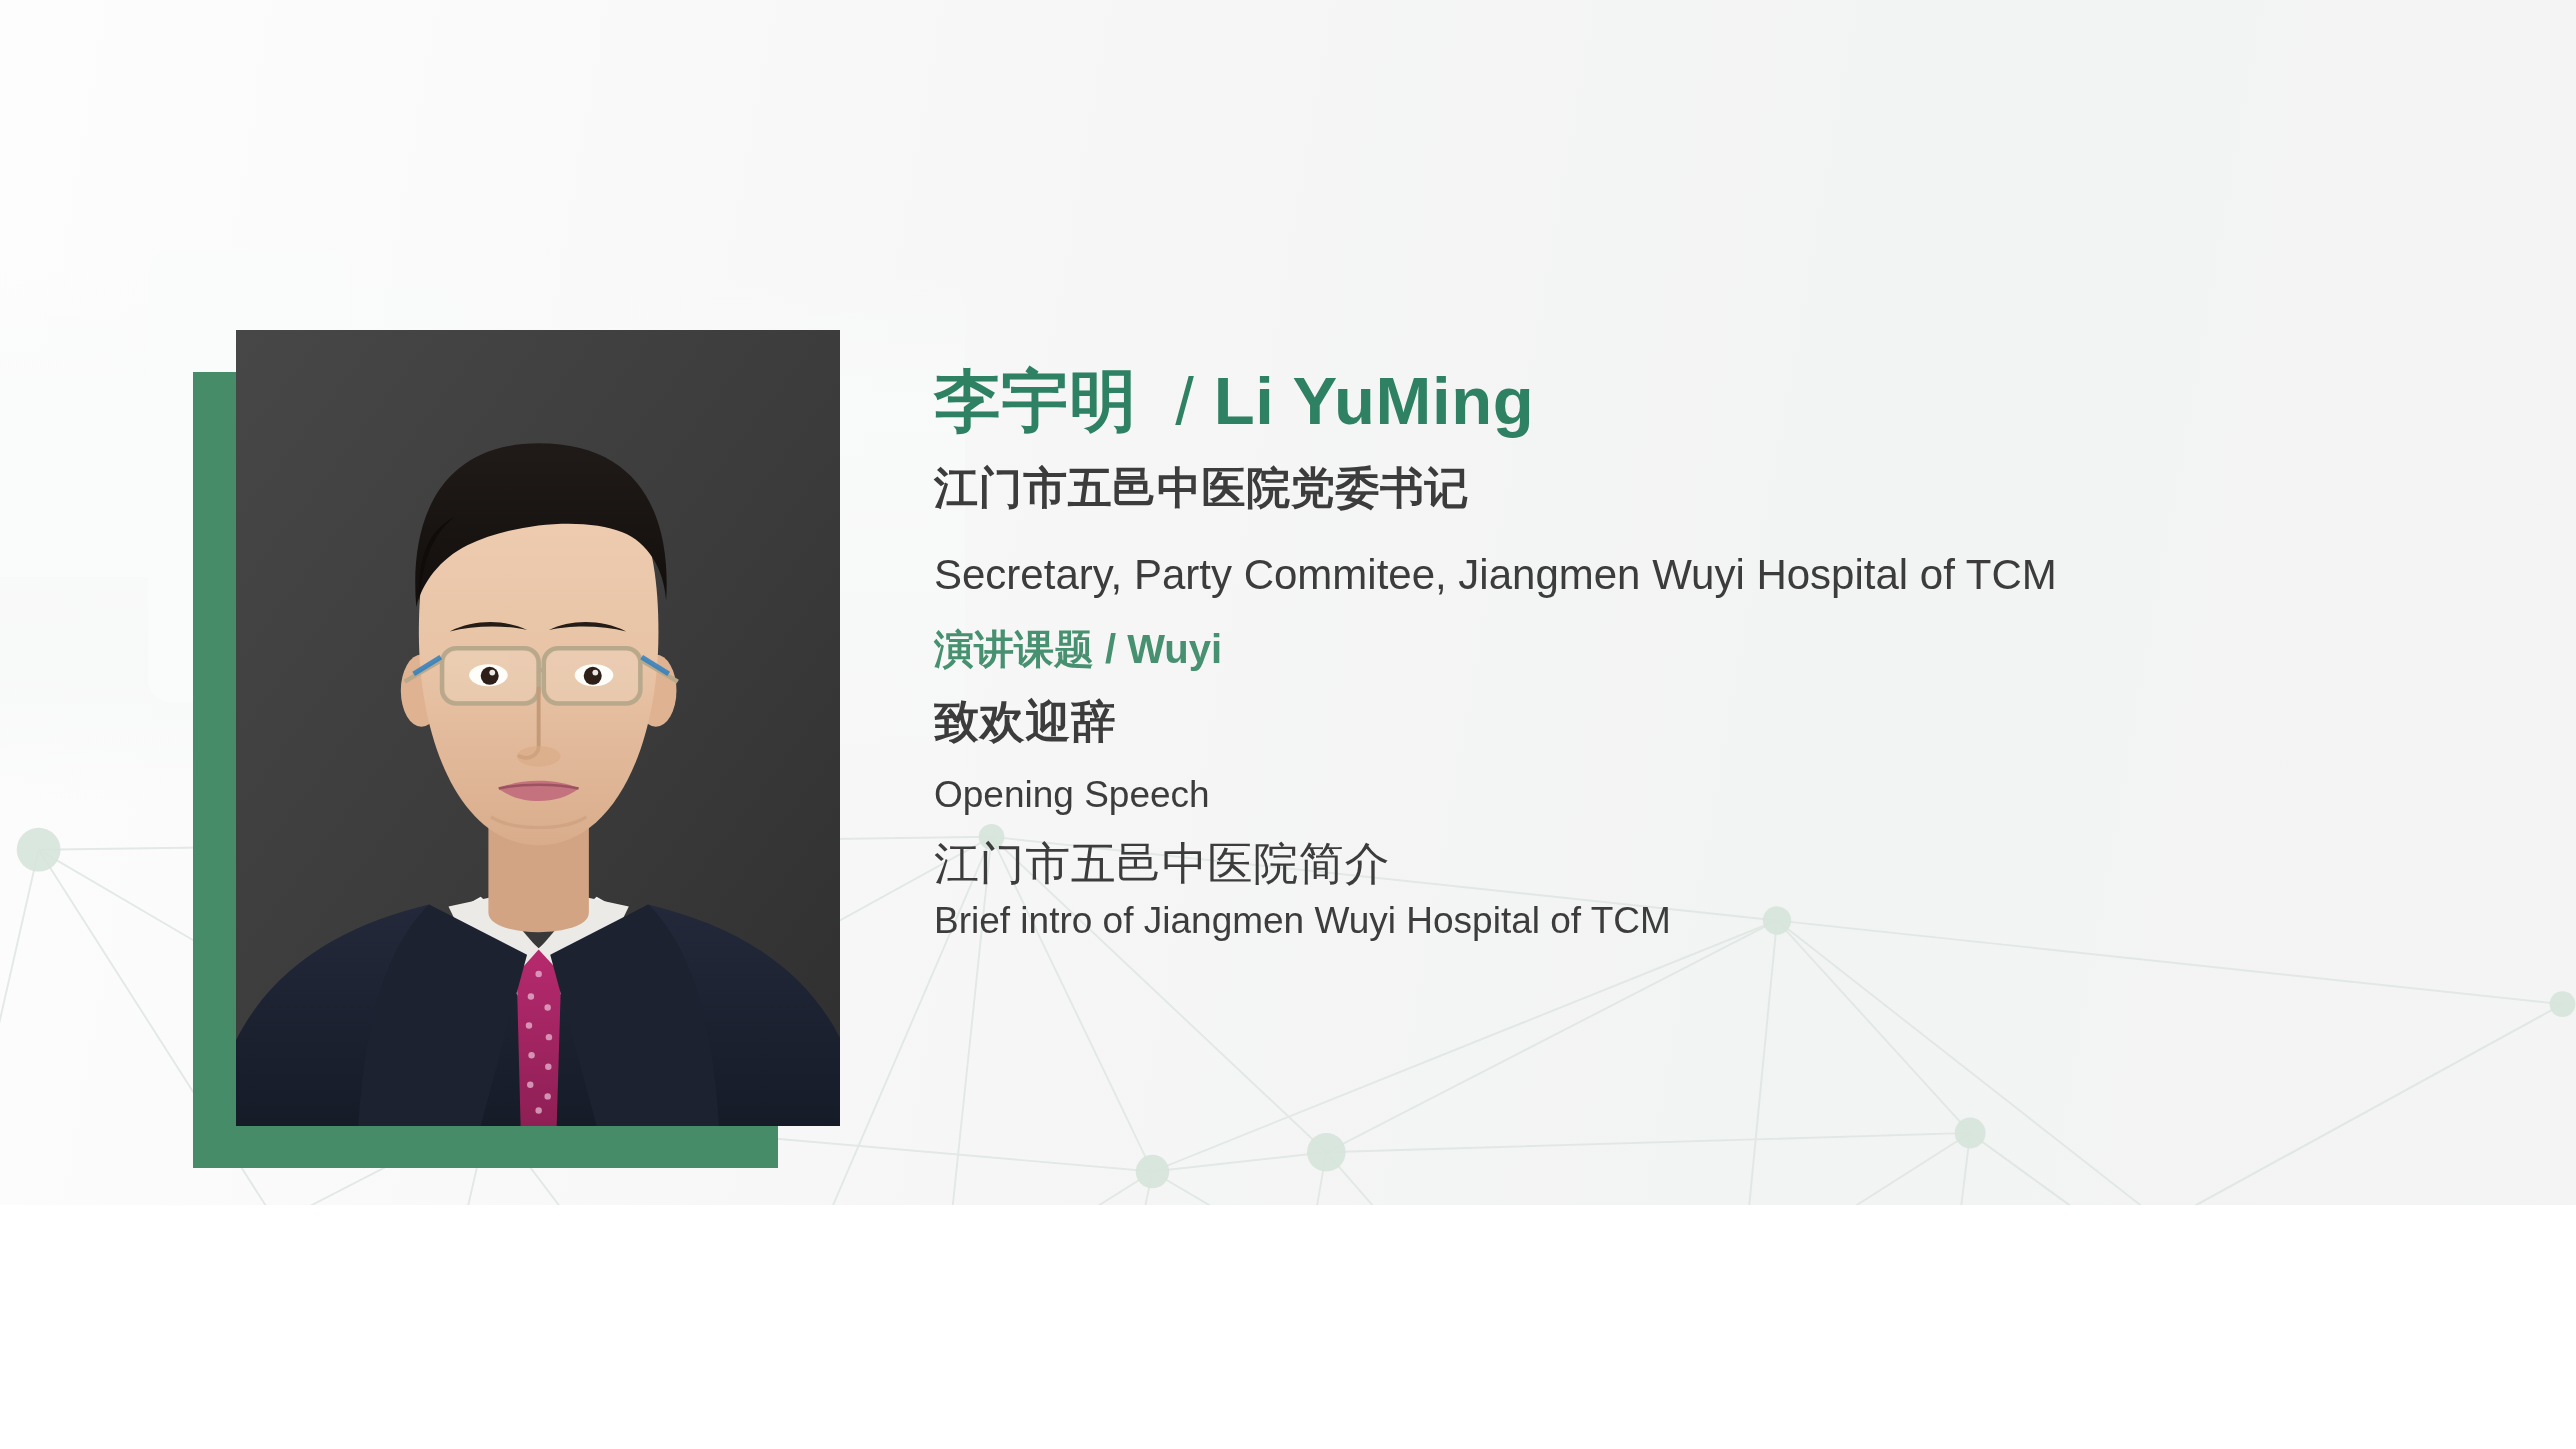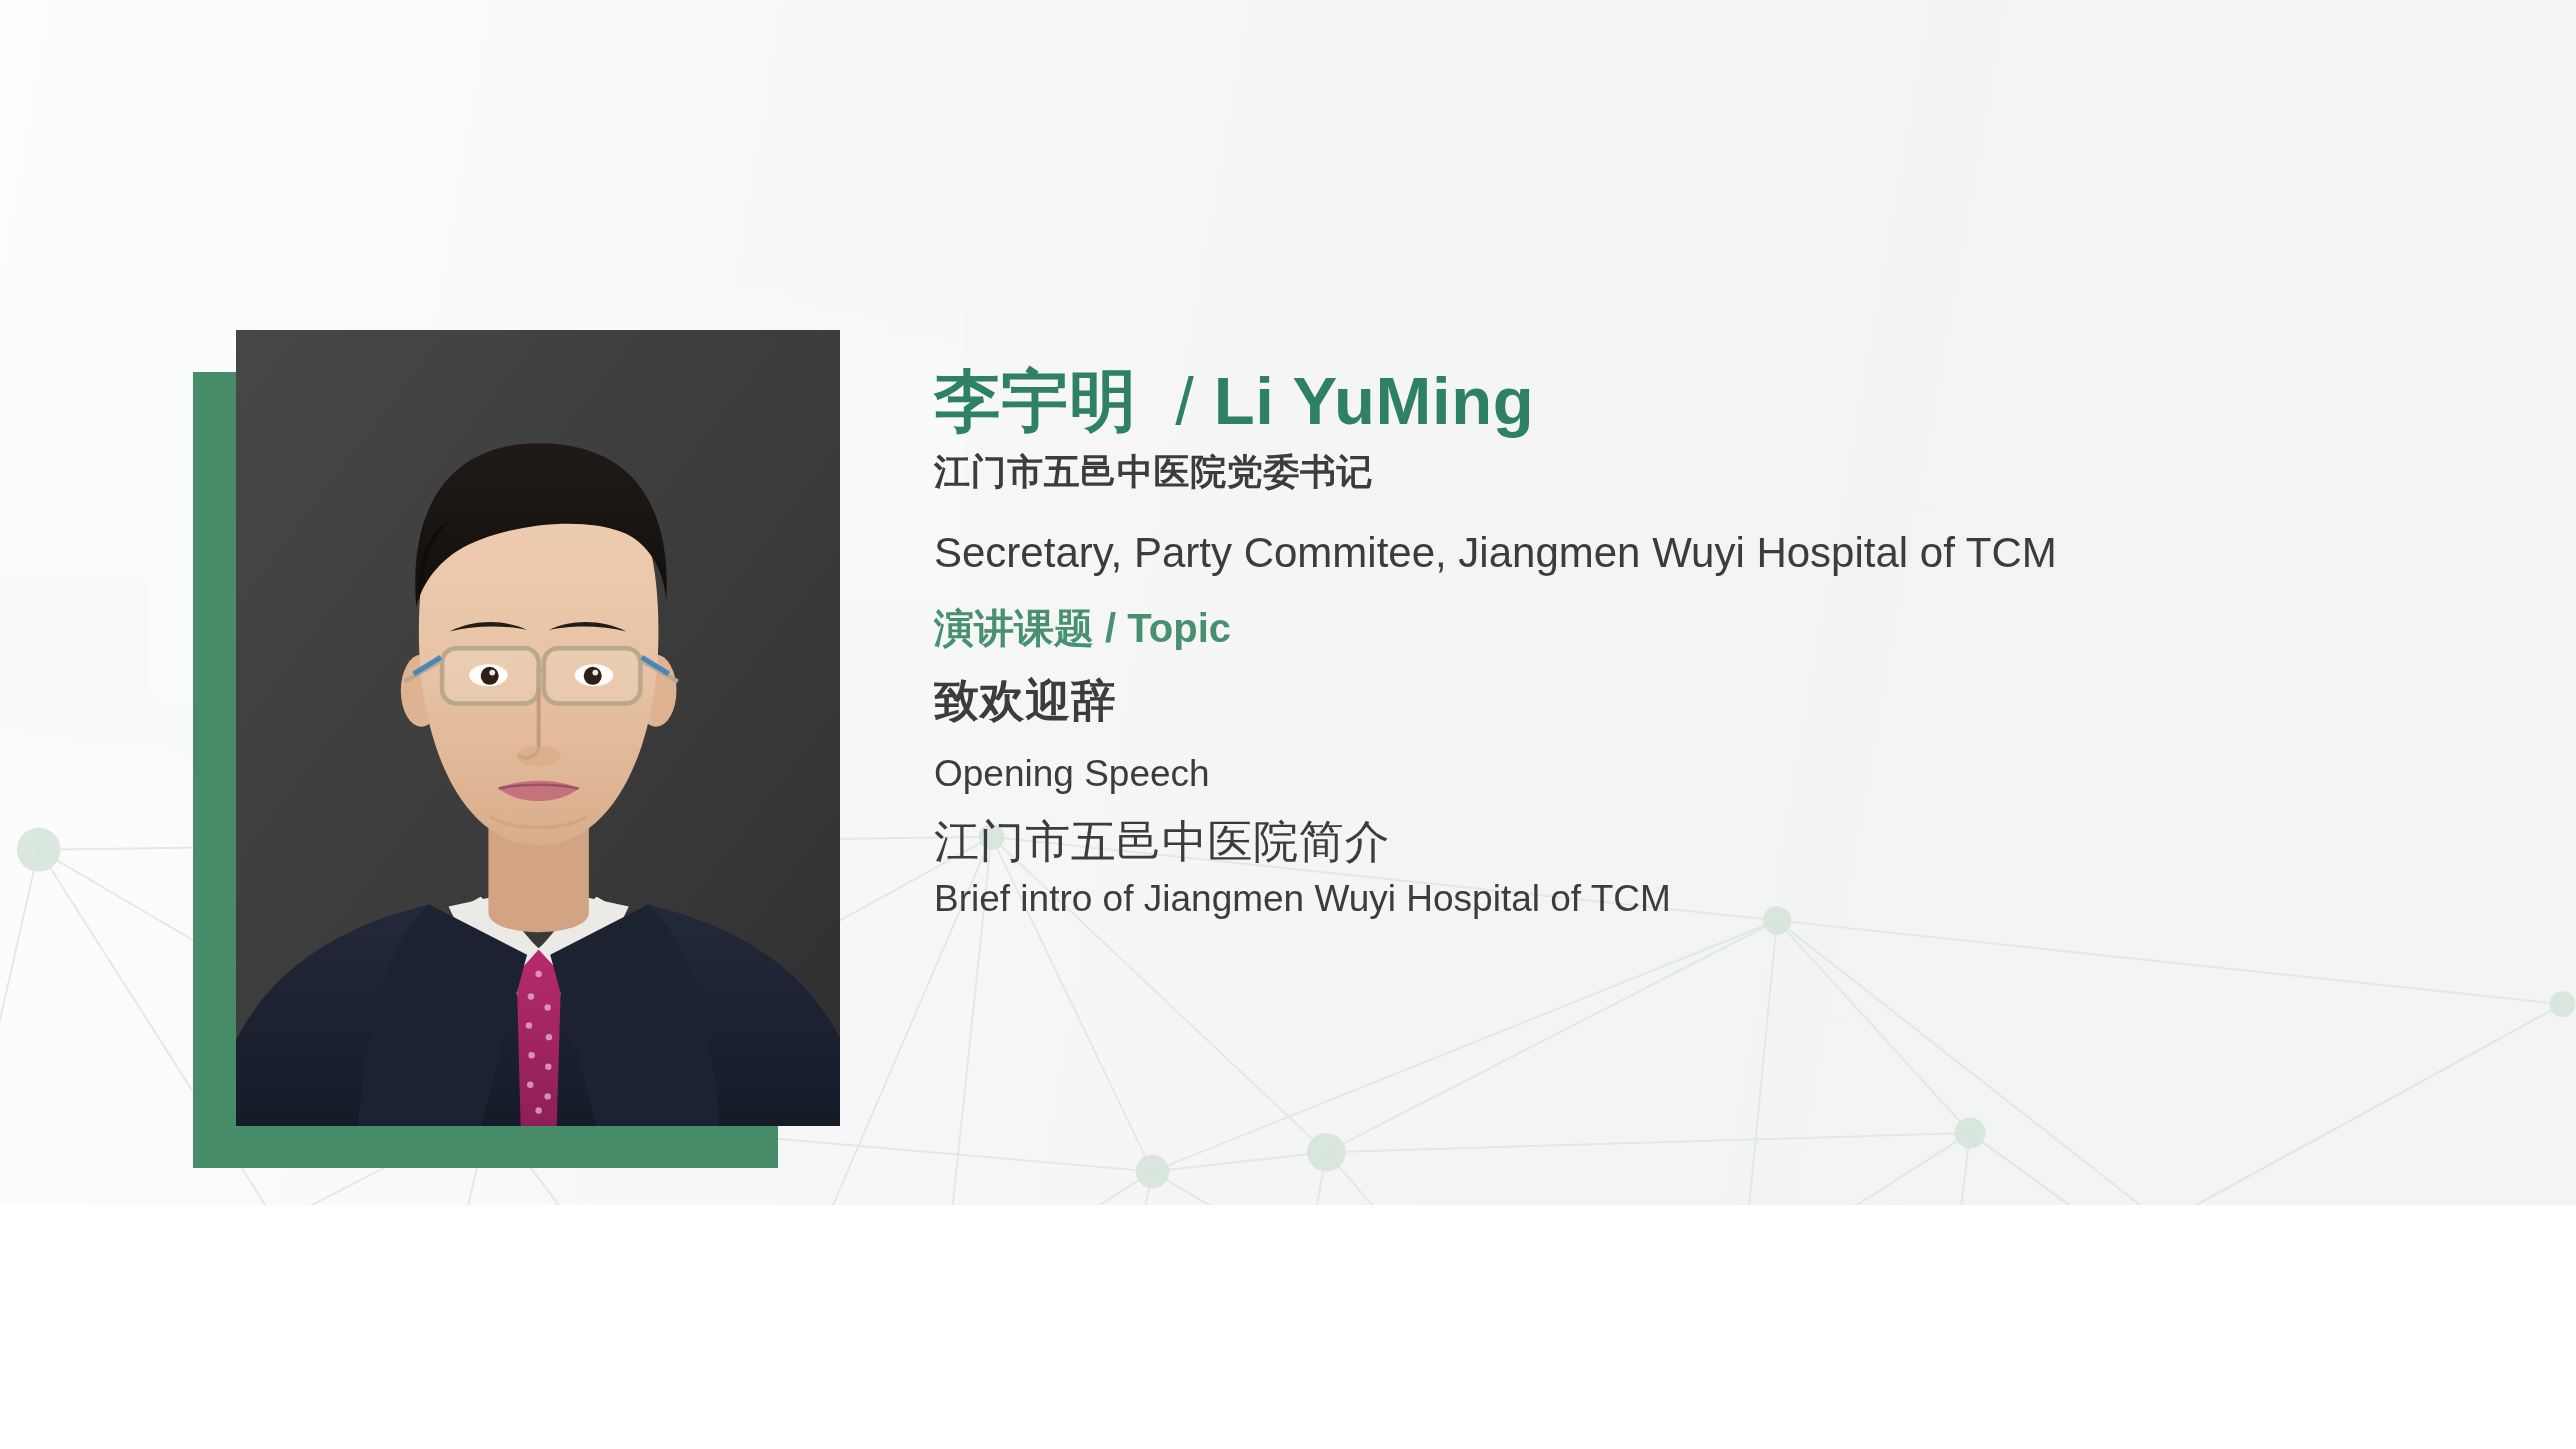--- a/index.html
+++ b/index.html
@@ -76,22 +76,22 @@
     color:#2E8162;
     letter-spacing:0.6px;
     line-height:1.18;
     white-space:nowrap;
   }
   .name-cn { font-weight:700; }
   .name-en { font-weight:700; }
   .name-sep { font-weight:400; }
 
   .title-cn {
-    margin-top:10px;
-    font-size:36px;
+    margin-top:22px;
+    font-size:44px;
     font-weight:700;
     color:#3C3C3C;
     line-height:1.2;
     letter-spacing:0.6px;
     white-space:nowrap;
   }
   .title-en {
     margin-top:35px;
     font-size:42px;
     font-weight:400;
@@ -300,21 +300,21 @@
 
   <div class="text-col">
 
     <div class="name-row">
       <span class="name-cn">李宇明</span><span>&nbsp;&nbsp;</span><span class="name-sep">/</span><span>&nbsp;</span><span class="name-en">Li YuMing</span>
     </div>
 
     <div class="title-cn">江门市五邑中医院党委书记</div>
     <div class="title-en">Secretary, Party Commitee, Jiangmen Wuyi Hospital of TCM</div>
 
-    <div class="topic-label">演讲课题 / Topic</div>
+    <div class="topic-label">演讲课题 / Wuyi</div>
 
     <div class="topic-cn">致欢迎辞</div>
     <div class="topic-en">Opening Speech</div>
 
     <div class="topic-cn2">江门市五邑中医院简介</div>
     <div class="topic-en2">Brief intro of Jiangmen Wuyi Hospital of TCM</div>
   </div>
 
 </div>
 

